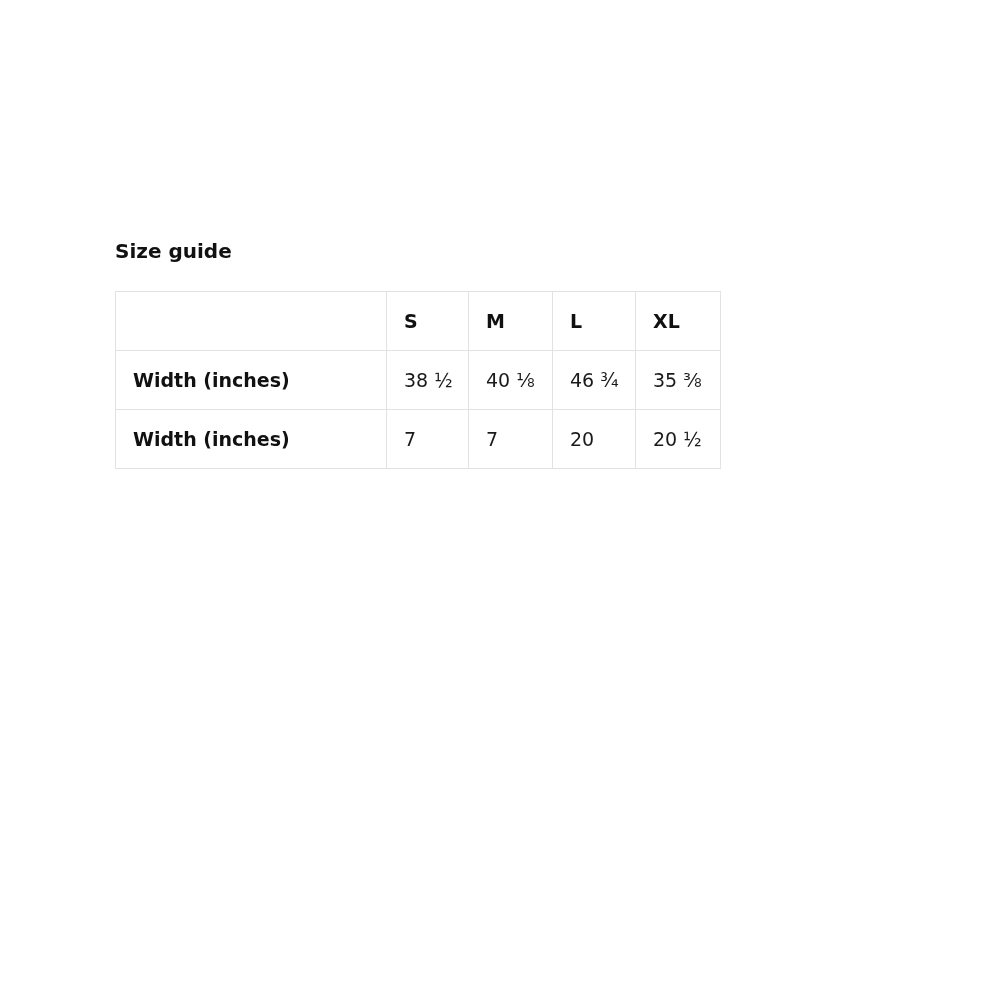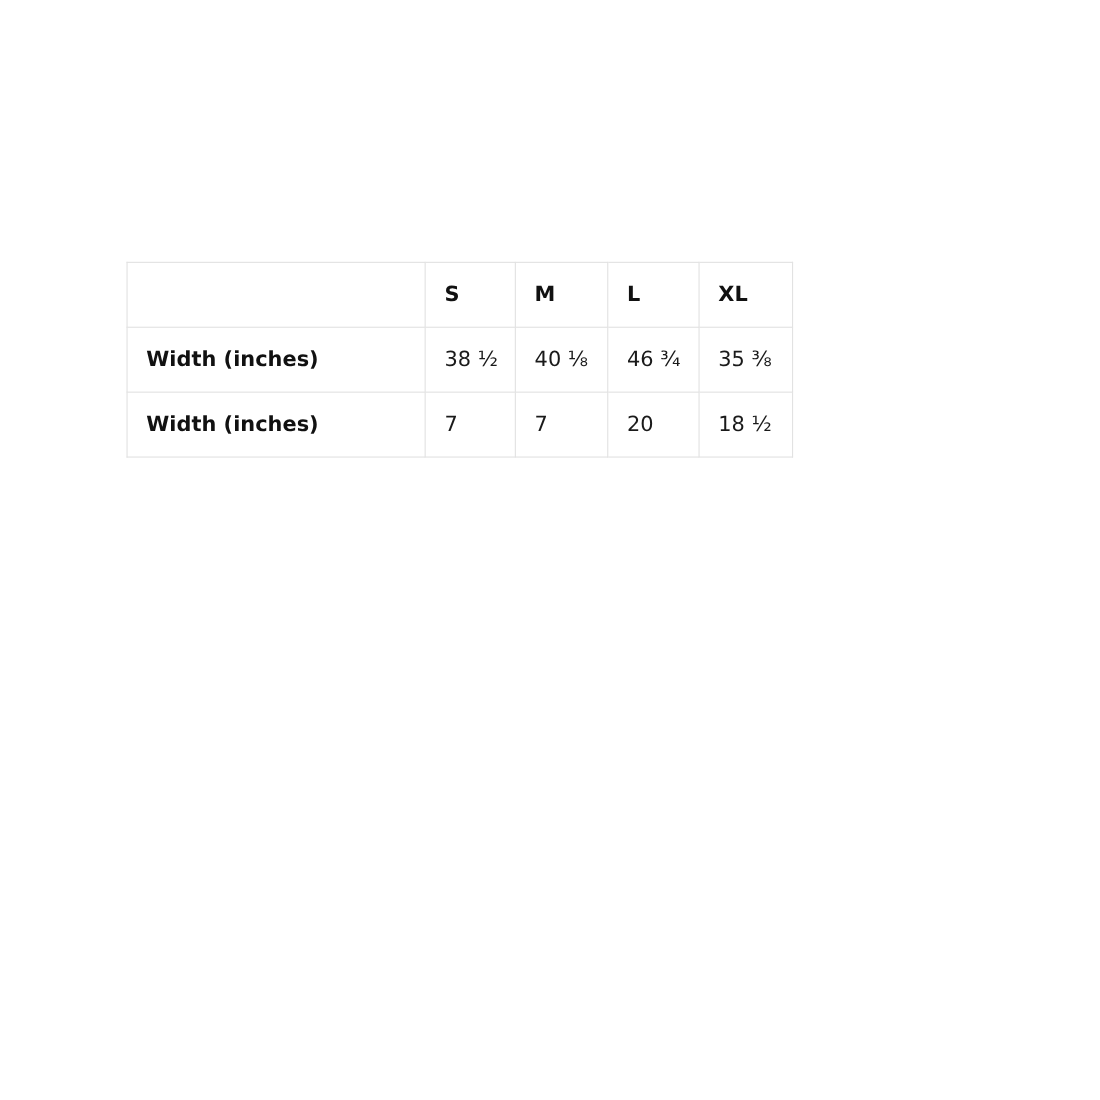--- a/index.html
+++ b/index.html
@@ -59,20 +59,21 @@
   }
   table.size-table td.row-label {
     font-weight: 700;
     color: #111111;
   }
 </style>
 </head>
 <body>
 
 <div class="content">
+  <div class="heading">Size guide</div>
 
   <table class="size-table">
     <colgroup>
       <col class="c-label">
         <col class="c-s">
         <col class="c-m">
         <col class="c-l">
         <col class="c-xl">
     </colgroup>
     <thead>
@@ -90,17 +91,17 @@
         <td>38 ½</td>
         <td>40 ⅛</td>
         <td>46 ¾</td>
         <td>35 ⅜</td>
       </tr>
       <tr>
         <td class="row-label">Width (inches)</td>
         <td>7</td>
         <td>7</td>
         <td>20</td>
-        <td>18 ½</td>
+        <td>20 ½</td>
       </tr>
     </tbody>
   </table>
 </div>
 
 </body></html>

